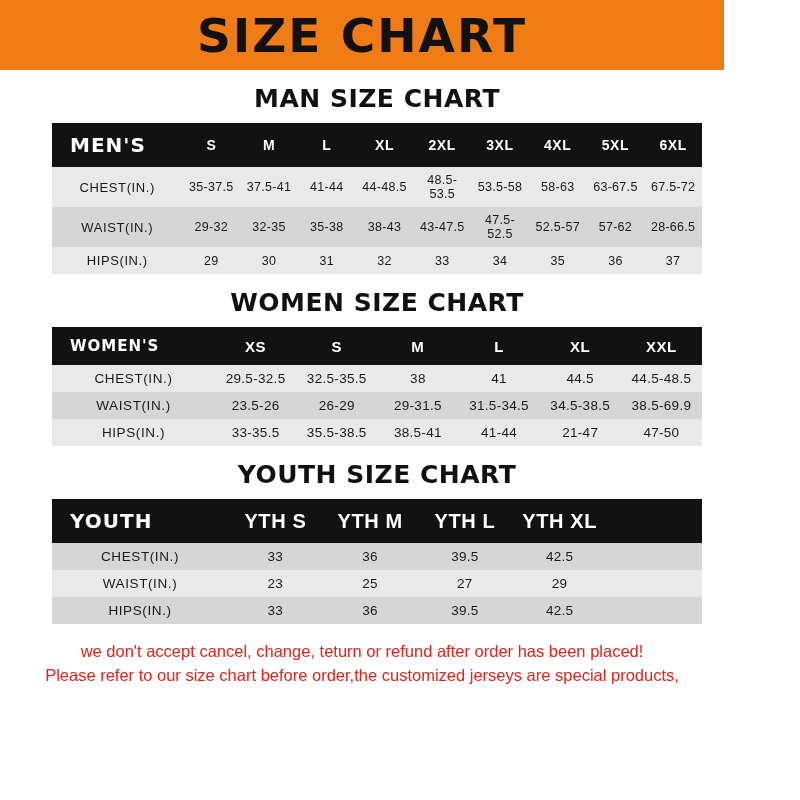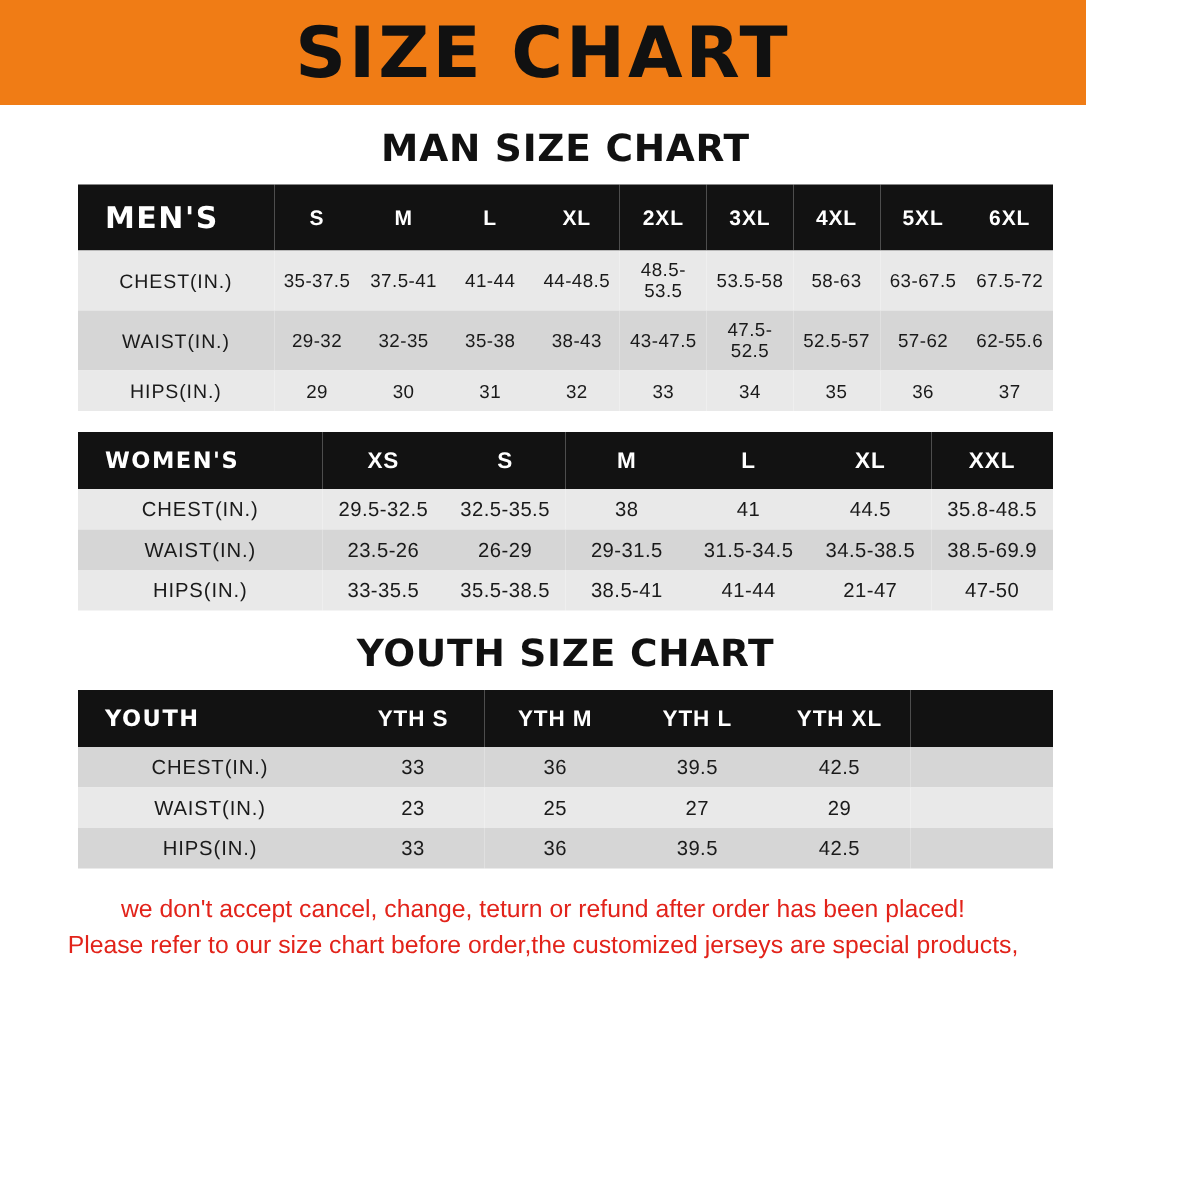--- a/index.html
+++ b/index.html
@@ -93,21 +93,21 @@
     letter-spacing: 0.6px;
     font-size: 13px;
   }
   tr.row-light td { background: #e9e9e9; }
   tr.row-dark td { background: #d6d6d6; }
 
   
   #women-table th, #women-table td { font-size: 13.5px; }
   #women-table thead th { font-size: 15px; }
   #youth-table th, #youth-table td { font-size: 13.5px; }
-  #youth-table thead th { font-size: 15px; }
+  #youth-table thead th { font-size: 20px; }
 
   .footer-note {
     margin-top: 16px;
     padding: 0 6px 6px 6px;
     text-align: center;
     color: #e2231a;
     font-size: 16.5px;
     line-height: 1.45;
     font-family: "Liberation Sans", sans-serif;
   }
@@ -157,60 +157,61 @@
           <tr class="row-dark">
             <td class="rowhead">WAIST(IN.)</td>
             <td>29-32</td>
             <td>32-35</td>
             <td>35-38</td>
             <td>38-43</td>
             <td>43-47.5</td>
             <td>47.5-52.5</td>
             <td>52.5-57</td>
             <td>57-62</td>
-            <td>62-55.6</td>
+            <td>28-66.5</td>
           </tr>
           <tr class="row-light">
             <td class="rowhead">HIPS(IN.)</td>
             <td>29</td>
             <td>30</td>
             <td>31</td>
             <td>32</td>
             <td>33</td>
             <td>34</td>
             <td>35</td>
             <td>36</td>
             <td>37</td>
           </tr>
         </tbody>
       </table>
     </div>
 
     <div class="section">
+      <div class="section-title">WOMEN SIZE CHART</div>
       <table class="size-table" id="women-table">
         <thead>
           <tr>
             <th class="rowhead" style="width:22%">WOMEN'S</th>
             <th>XS</th>
             <th>S</th>
             <th>M</th>
             <th>L</th>
             <th>XL</th>
             <th>XXL</th>
           </tr>
         </thead>
         <tbody>
           <tr class="row-light">
             <td class="rowhead">CHEST(IN.)</td>
             <td>29.5-32.5</td>
             <td>32.5-35.5</td>
             <td>38</td>
             <td>41</td>
             <td>44.5</td>
-            <td>35.8-48.5</td>
+            <td>44.5-48.5</td>
           </tr>
           <tr class="row-dark">
             <td class="rowhead">WAIST(IN.)</td>
             <td>23.5-26</td>
             <td>26-29</td>
             <td>29-31.5</td>
             <td>31.5-34.5</td>
             <td>34.5-38.5</td>
             <td>38.5-69.9</td>
           </tr>

